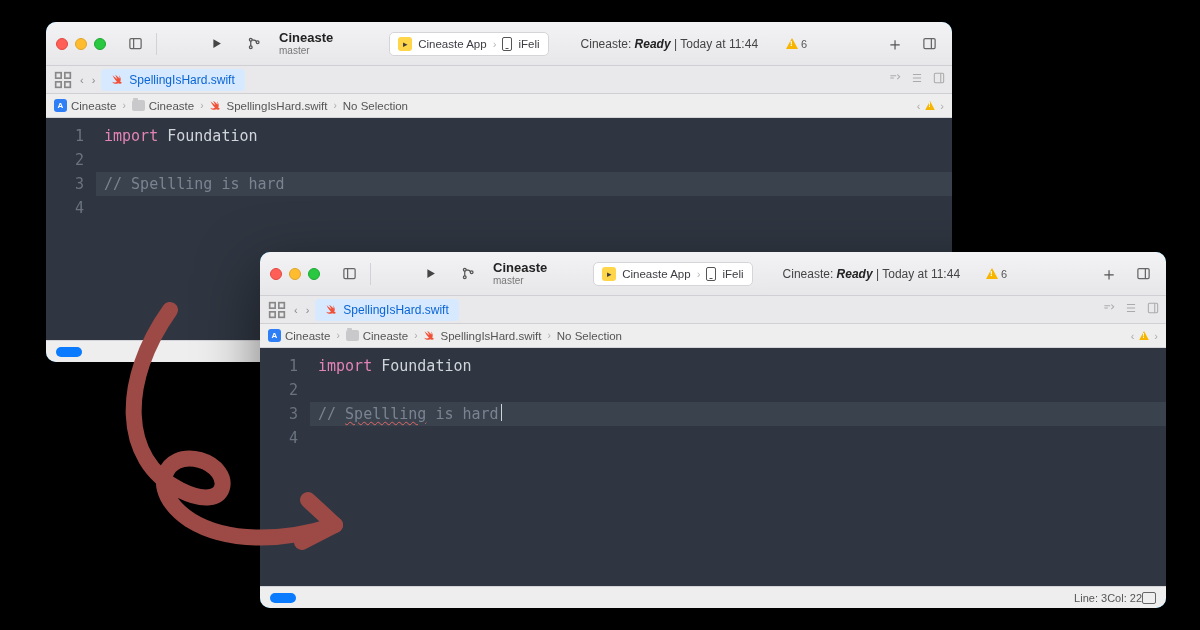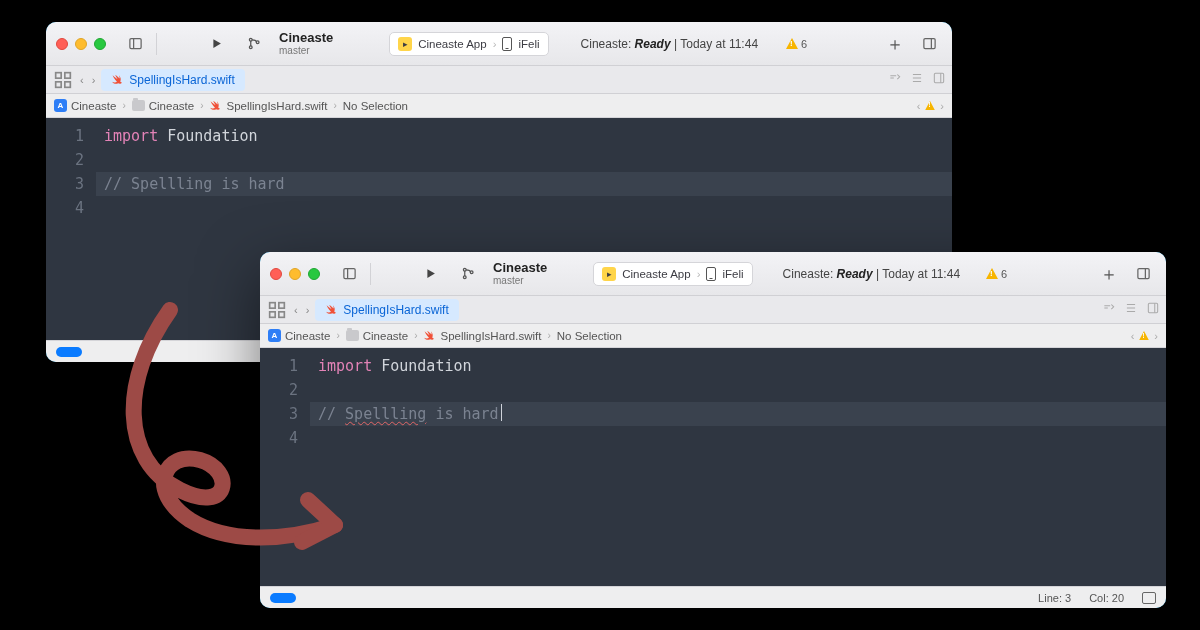--- a/index.html
+++ b/index.html
@@ -108,21 +108,21 @@
   .comment { color:#7b8391; }
   .spellerr { text-decoration: underline wavy #e06666; text-decoration-thickness:1px; text-underline-offset:2px;}
   .cursor { display:inline-block; width:1px; height:17px; background:#cfd3da; vertical-align:-2px; margin-left:2px;}
 
   
   .bottom-strip{
     height:22px; background:#eeeeef; border-top:1px solid #d4d4d8;
     display:flex; align-items:center; padding:0 10px; font-size:11px;
   }
   .blue-pill{width:26px;height:10px;background:#0a7bff;border-radius:5px;}
-  .bottom-right{margin-left:auto; color:#555; display:flex; align-items:center; gap:18px;padding-left:20px;}
+  .bottom-right{margin-left:auto; color:#555; display:flex; align-items:center; gap:0;padding-left:20px;}
   .square-btn{width:14px;height:12px;border:1.2px solid #666;border-radius:2px;display:inline-block;}
 
   
   .arrow-overlay{position:absolute; left:60px; top:290px; pointer-events:none;}
 </style>
 </head>
 <body>
 
 <div class="window win-back">
   <div class="toolbar">
@@ -404,21 +404,21 @@
       <div class="codeline"></div>
       <div class="codeline hl"><span class="comment"><span>// </span><span class="spellerr">Spellling</span><span> is hard</span></span><span class="cursor"></span></div>
       <div class="codeline"></div>
     </div>
   </div>
 
   <div class="bottom-strip">
     <span class="blue-pill"></span>
     <div class="bottom-right">
       <span>Line: 3</span>
-      <span>Col: 20</span>
+      <span>Col: 22</span>
       <span class="square-btn"></span>
     </div>
   </div>
 </div>
 
 <svg class="arrow-overlay" width="300" height="290">
   <path d="M110 20 C 60 90, 60 170, 120 200 C 170 225, 175 180, 140 170 C 105 160, 85 200, 130 230 C 170 255, 230 250, 275 235" fill="none" stroke="#9d4a46" stroke-width="16" stroke-linecap="round" stroke-linejoin="round"></path>
   <path d="M275 235 L 248 210 M275 235 L 242 252" fill="none" stroke="#9d4a46" stroke-width="16" stroke-linecap="round"></path>
 </svg>
 

